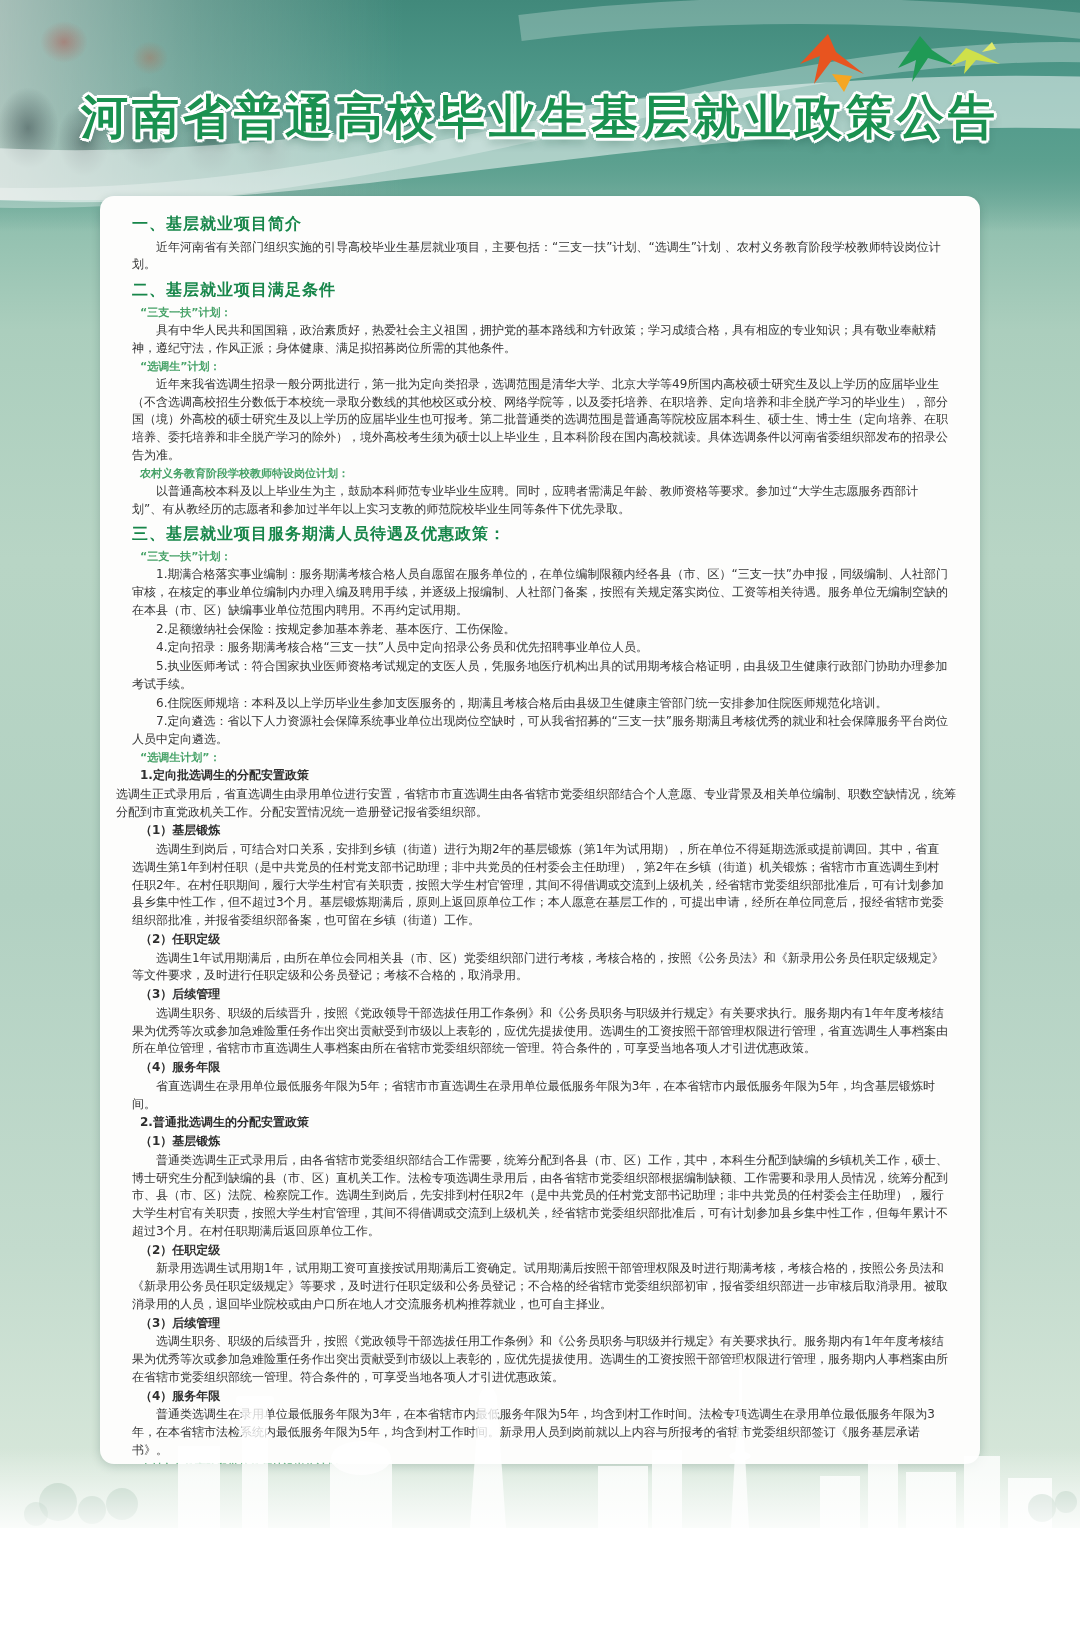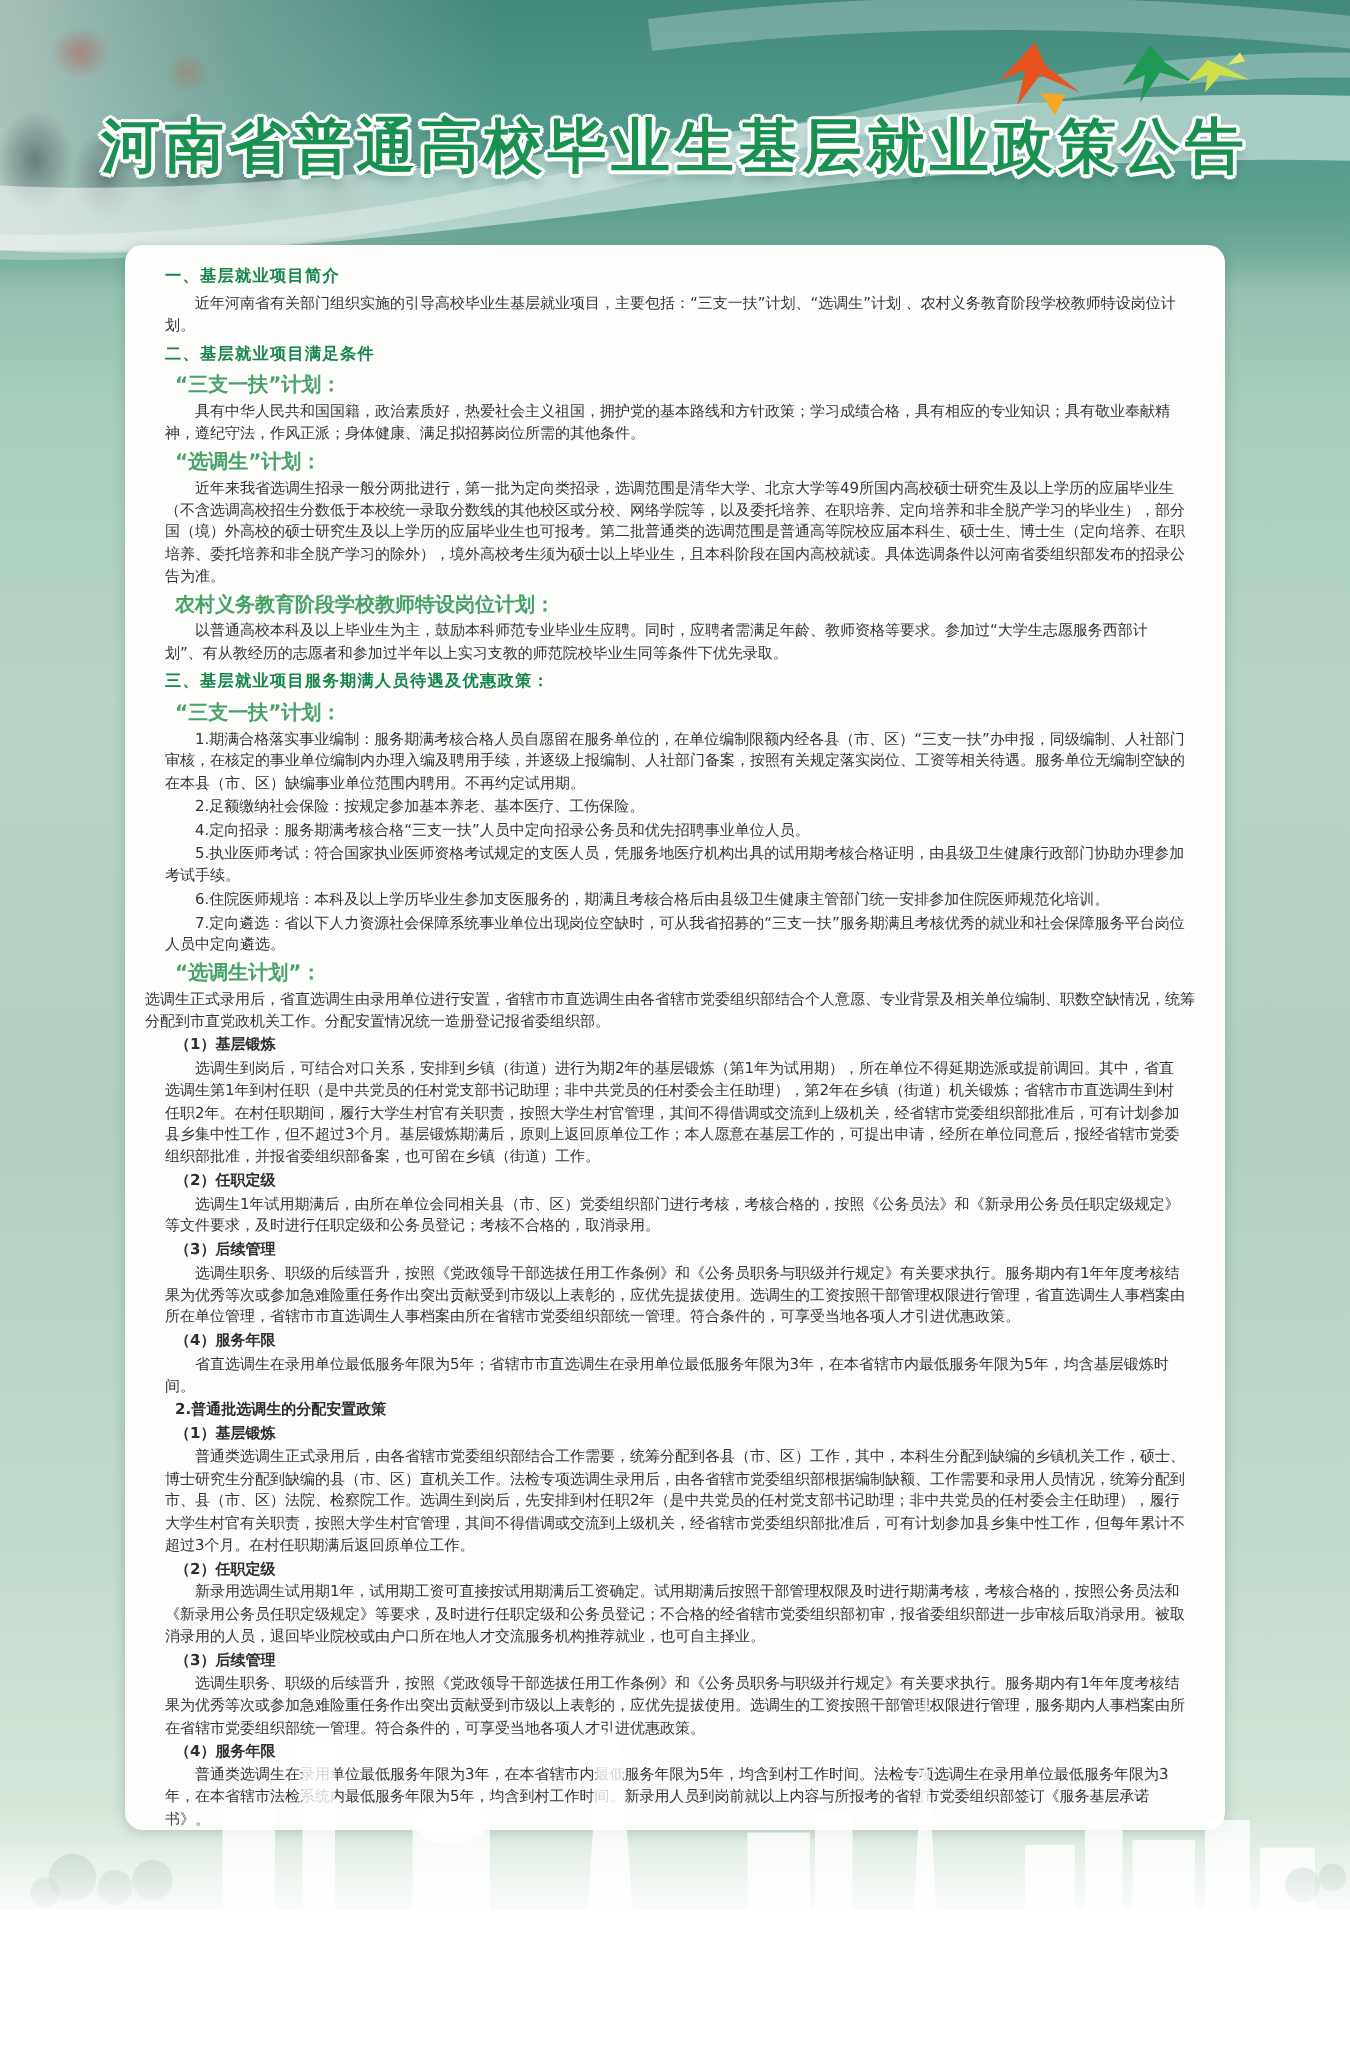--- a/index.html
+++ b/index.html
@@ -28,22 +28,22 @@
     font-size:47px; font-weight:900; letter-spacing:4px; color:#1a9150;
     text-shadow:-2px -2px 0 #fff, 2px -2px 0 #fff, -2px 2px 0 #fff, 2px 2px 0 #fff,
                 0 -3px 0 #fff, 0 3px 0 #fff, -3px 0 0 #fff, 3px 0 0 #fff,
                 0 6px 8px rgba(10,70,50,.35);
     white-space:nowrap; }
   
   .panel { position:absolute; left:100px; top:196px; width:880px; height:1268px;
     background:#fdfdfc; border-radius:14px; box-shadow:0 3px 10px rgba(20,60,50,.22);
     padding:12px 16px 10px 16px; overflow:hidden;
     color:#333; font-size:12px; line-height:1.48; }
-  .sec-heading { color:#17864a; font-size:13px; font-weight:bold; margin:4px 0 3px 0; padding-left:16px; letter-spacing:1px; }
-  .blk-green { color:#47a268; font-weight:bold; font-size:16px; margin:1px 0; padding-left:24px; }
+  .sec-heading { color:#17864a; font-size:16px; font-weight:bold; margin:4px 0 3px 0; padding-left:16px; letter-spacing:1px; }
+  .blk-green { color:#47a268; font-weight:bold; font-size:11px; margin:1px 0; padding-left:24px; }
   .blk-bold  { color:#2e2e2e; font-weight:bold; font-size:12px; margin:1px 0; padding-left:24px; }
   .blk-p  { margin:1px 16px; text-indent:2em; color:#343434; }
   .blk-p0 { margin:1px 0; color:#343434; }
   
   .skyline { position:absolute; left:0; bottom:0; }
   .fog { position:absolute; left:0; bottom:0; width:1080px; height:80px;
     background:linear-gradient(0deg, rgba(255,255,255,.85), rgba(255,255,255,0)); }
 </style>
 </head>
 <body>
@@ -80,20 +80,21 @@
         <p class="blk-p">以普通高校本科及以上毕业生为主，鼓励本科师范专业毕业生应聘。同时，应聘者需满足年龄、教师资格等要求。参加过“大学生志愿服务西部计划”、有从教经历的志愿者和参加过半年以上实习支教的师范院校毕业生同等条件下优先录取。</p>
         <div class="sec-heading">三、基层就业项目服务期满人员待遇及优惠政策：</div>
         <p class="blk-green">“三支一扶”计划：</p>
         <p class="blk-p">1.期满合格落实事业编制：服务期满考核合格人员自愿留在服务单位的，在单位编制限额内经各县（市、区）“三支一扶”办申报，同级编制、人社部门审核，在核定的事业单位编制内办理入编及聘用手续，并逐级上报编制、人社部门备案，按照有关规定落实岗位、工资等相关待遇。服务单位无编制空缺的在本县（市、区）缺编事业单位范围内聘用。不再约定试用期。</p>
         <p class="blk-p">2.足额缴纳社会保险：按规定参加基本养老、基本医疗、工伤保险。</p>
         <p class="blk-p">4.定向招录：服务期满考核合格“三支一扶”人员中定向招录公务员和优先招聘事业单位人员。</p>
         <p class="blk-p">5.执业医师考试：符合国家执业医师资格考试规定的支医人员，凭服务地医疗机构出具的试用期考核合格证明，由县级卫生健康行政部门协助办理参加考试手续。</p>
         <p class="blk-p">6.住院医师规培：本科及以上学历毕业生参加支医服务的，期满且考核合格后由县级卫生健康主管部门统一安排参加住院医师规范化培训。</p>
         <p class="blk-p">7.定向遴选：省以下人力资源社会保障系统事业单位出现岗位空缺时，可从我省招募的“三支一扶”服务期满且考核优秀的就业和社会保障服务平台岗位人员中定向遴选。</p>
         <p class="blk-green">“选调生计划”：</p>
+        <p class="blk-bold">1.定向批选调生的分配安置政策</p>
         <p class="blk-p0">选调生正式录用后，省直选调生由录用单位进行安置，省辖市市直选调生由各省辖市党委组织部结合个人意愿、专业背景及相关单位编制、职数空缺情况，统筹分配到市直党政机关工作。分配安置情况统一造册登记报省委组织部。</p>
         <p class="blk-bold">（1）基层锻炼</p>
         <p class="blk-p">选调生到岗后，可结合对口关系，安排到乡镇（街道）进行为期2年的基层锻炼（第1年为试用期），所在单位不得延期选派或提前调回。其中，省直选调生第1年到村任职（是中共党员的任村党支部书记助理；非中共党员的任村委会主任助理），第2年在乡镇（街道）机关锻炼；省辖市市直选调生到村任职2年。在村任职期间，履行大学生村官有关职责，按照大学生村官管理，其间不得借调或交流到上级机关，经省辖市党委组织部批准后，可有计划参加县乡集中性工作，但不超过3个月。基层锻炼期满后，原则上返回原单位工作；本人愿意在基层工作的，可提出申请，经所在单位同意后，报经省辖市党委组织部批准，并报省委组织部备案，也可留在乡镇（街道）工作。</p>
         <p class="blk-bold">（2）任职定级</p>
         <p class="blk-p">选调生1年试用期满后，由所在单位会同相关县（市、区）党委组织部门进行考核，考核合格的，按照《公务员法》和《新录用公务员任职定级规定》等文件要求，及时进行任职定级和公务员登记；考核不合格的，取消录用。</p>
         <p class="blk-bold">（3）后续管理</p>
         <p class="blk-p">选调生职务、职级的后续晋升，按照《党政领导干部选拔任用工作条例》和《公务员职务与职级并行规定》有关要求执行。服务期内有1年年度考核结果为优秀等次或参加急难险重任务作出突出贡献受到市级以上表彰的，应优先提拔使用。选调生的工资按照干部管理权限进行管理，省直选调生人事档案由所在单位管理，省辖市市直选调生人事档案由所在省辖市党委组织部统一管理。符合条件的，可享受当地各项人才引进优惠政策。</p>
         <p class="blk-bold">（4）服务年限</p>
         <p class="blk-p">省直选调生在录用单位最低服务年限为5年；省辖市市直选调生在录用单位最低服务年限为3年，在本省辖市内最低服务年限为5年，均含基层锻炼时间。</p>
         <p class="blk-bold">2.普通批选调生的分配安置政策</p>

